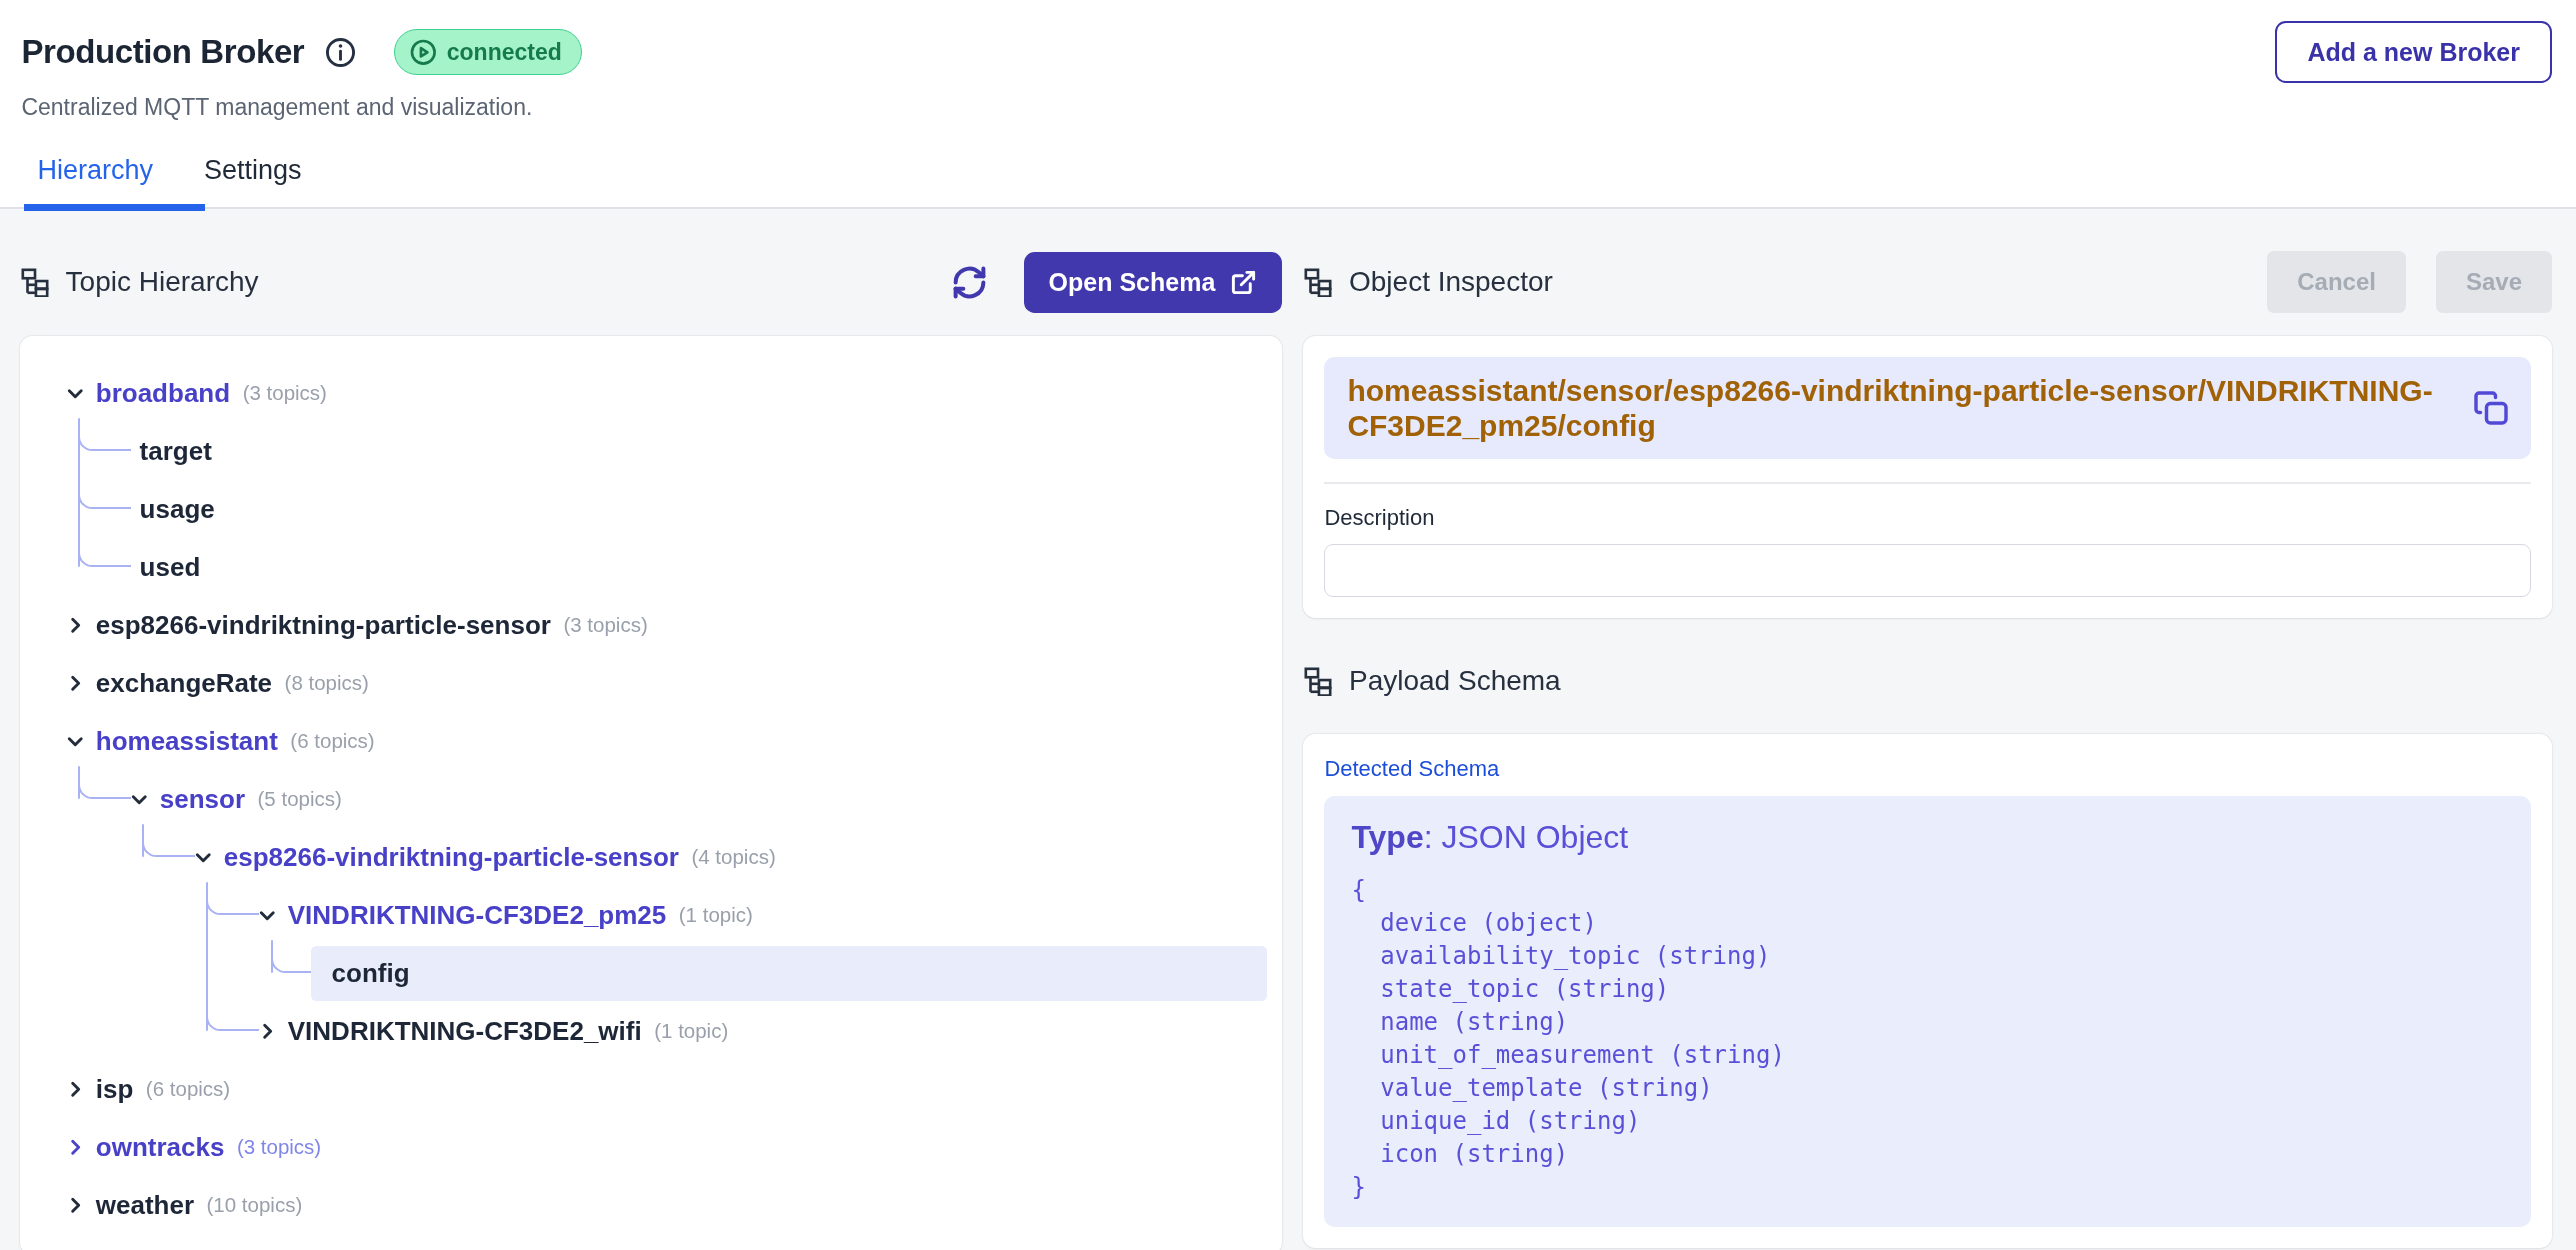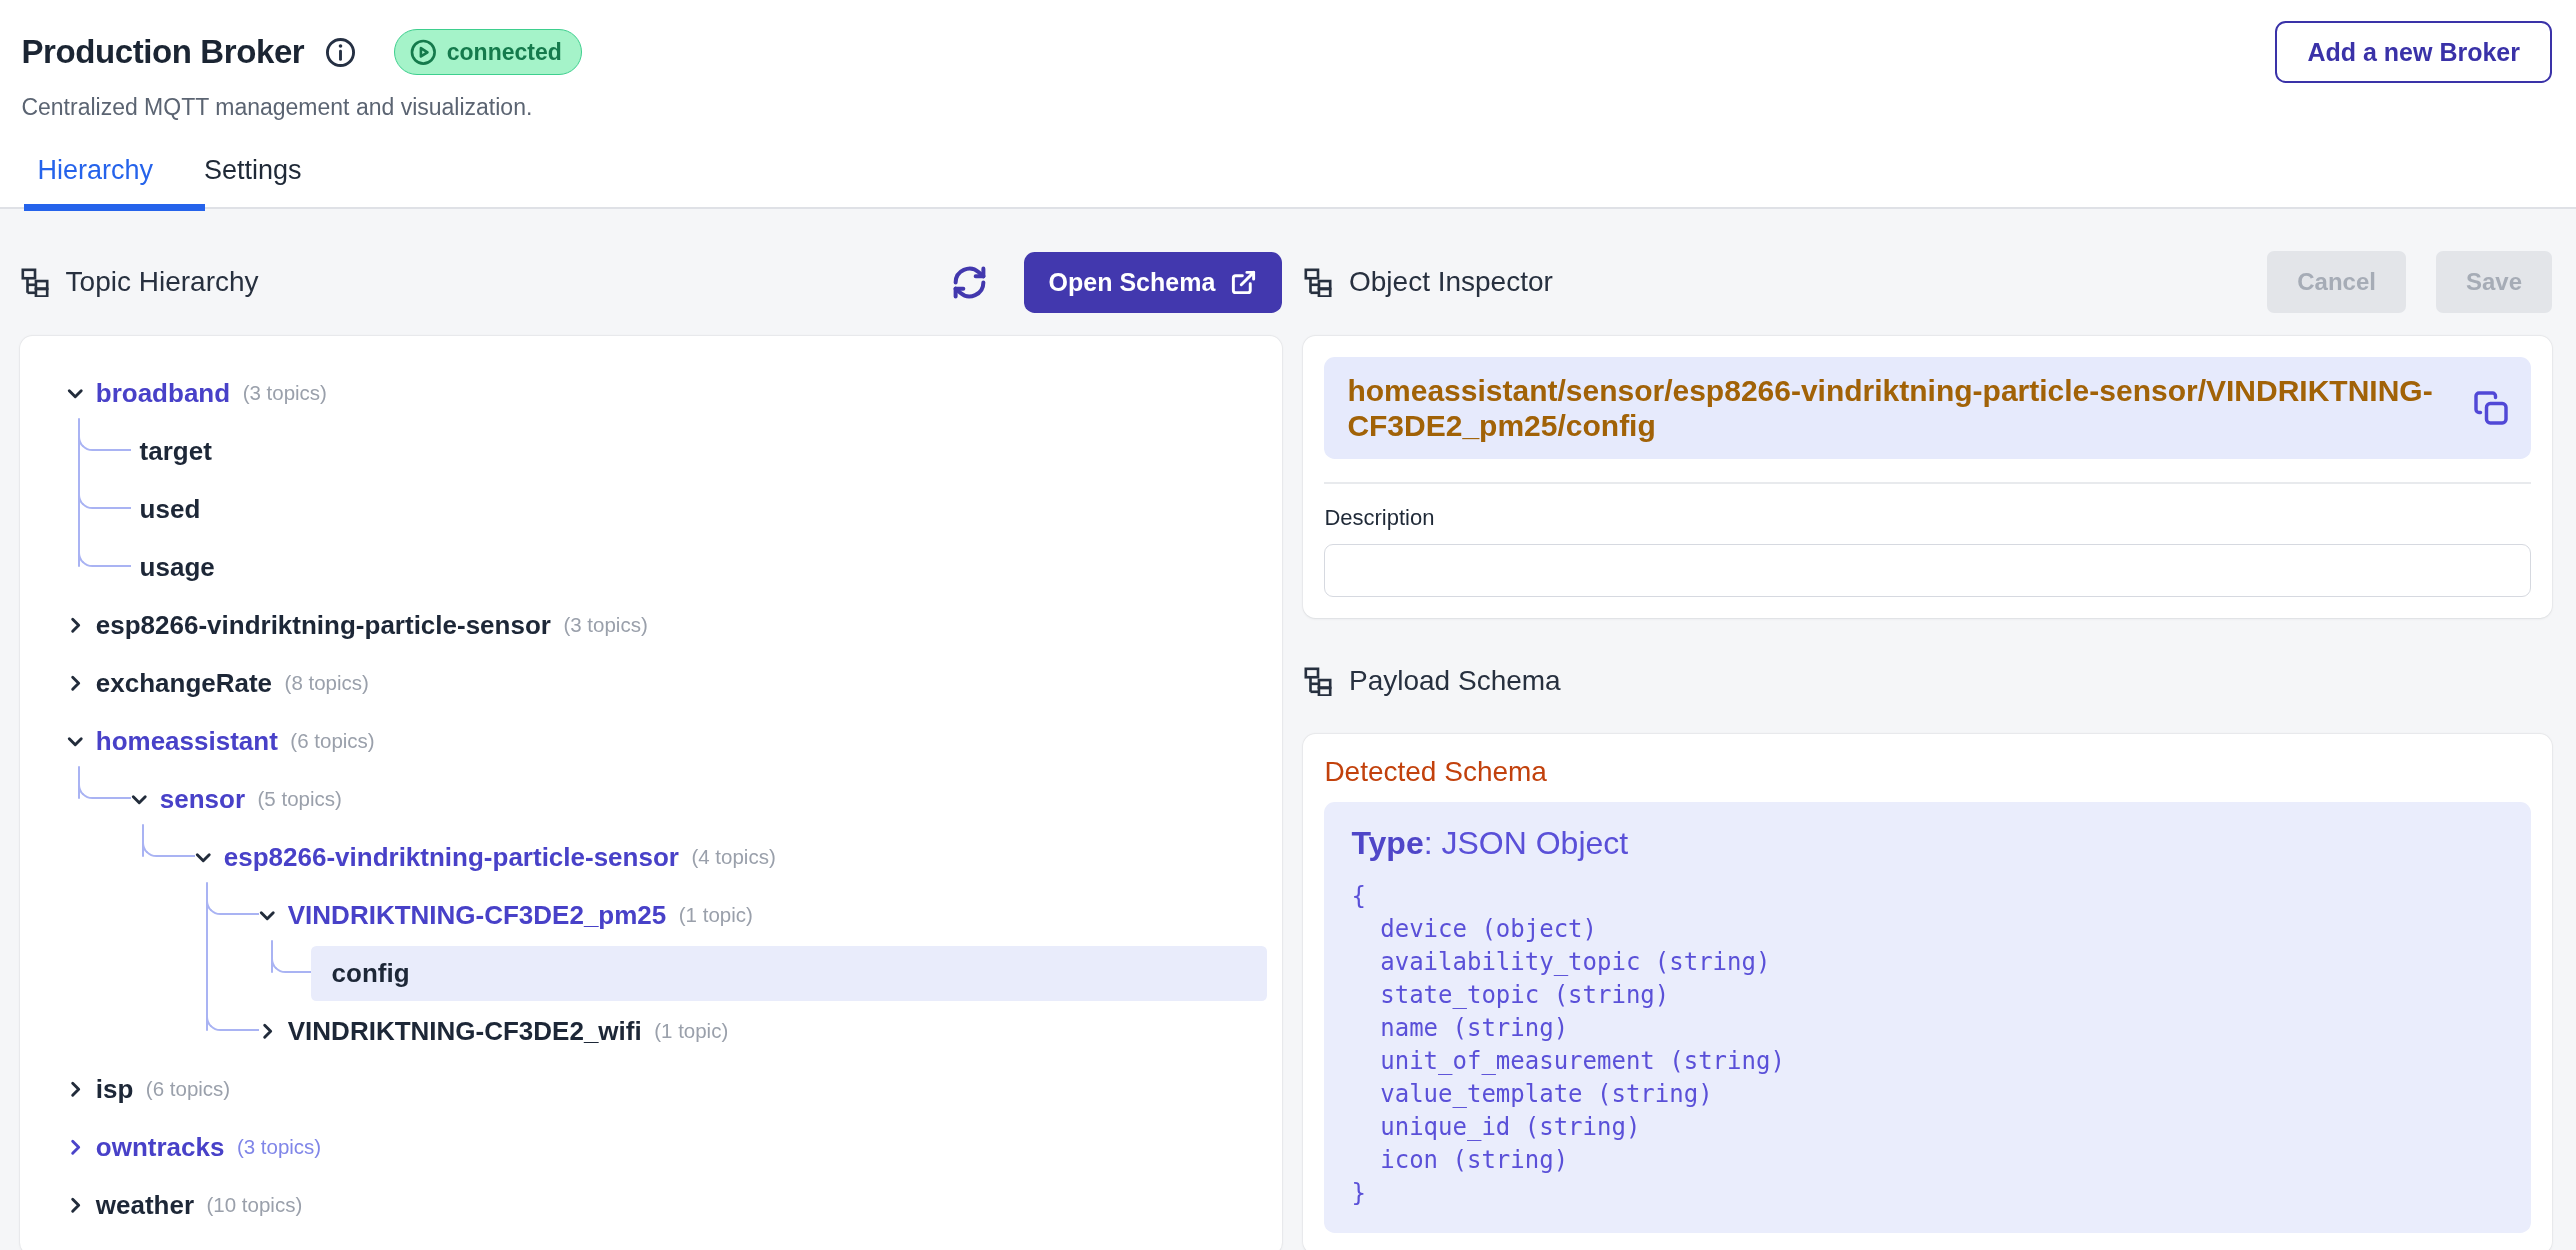--- a/index.html
+++ b/index.html
@@ -91,21 +91,21 @@
   }
   .copy-btn { background:none; border:none; cursor:pointer; display:flex; padding:3.6px; }
   .divider { height:1.8px; background:#e8eaed; margin:23px 0 21.4px 0; }
   .field-label { font-size:22px; color:#1f2937; margin-bottom:12.5px; }
   .description-input {
     width:100%; height:53px; border:1.8px solid #d6d9e0; border-radius:9px;
     font-size:23px; font-family:inherit; padding:0 16px; color:#1d2737; background:#fff;
   }
   .schema-header { margin-top:32px; }
   .schema-card { padding:21.4px; }
-  .detected-label { font-size:28px; color:#c2410c; margin-bottom:14.3px; }
+  .detected-label { font-size:22px; color:#1d4ed8; margin-bottom:14.3px; }
   .schema-block {
     background:#eaedfc; border-radius:10.7px; padding:23px 27px; color:#5a50d8;
   }
   .schema-type-line { font-size:32px; margin-bottom:18px; }
   .schema-type-label { font-weight:bold; color:#4f46c8; }
   .schema-lines { font-family:"DejaVu Sans Mono", monospace; font-size:24px; line-height:33px; white-space:pre; }
   svg { display:block; }
 </style>
 </head>
 <body>
@@ -182,24 +182,24 @@
                 <path d="M9 5l7 7-7 7"></path>
               </svg>
             </span>
             <span class="row-label accent">broadband</span>
             <span class="row-meta">(3 topics)</span>
           </div>
           <div class="tree-row" style="padding-left: 120px;">
             <span class="row-label">target</span>
           </div>
           <div class="tree-row" style="padding-left: 120px;">
+            <span class="row-label">usage</span>
+          </div>
+          <div class="tree-row" style="padding-left: 120px;">
             <span class="row-label">used</span>
-          </div>
-          <div class="tree-row" style="padding-left: 120px;">
-            <span class="row-label">usage</span>
           </div>
           <div class="tree-row" style="padding-left: 45px;">
             <span class="chev">
               <svg width="20.5" height="20.5" viewBox="0 0 24 24" fill="none" stroke-width="3.4" stroke-linecap="round" stroke-linejoin="round">
                 <path d="M9 5l7 7-7 7"></path>
               </svg>
             </span>
             <span class="row-label">esp8266-vindriktning-particle-sensor</span>
             <span class="row-meta">(3 topics)</span>
           </div>

